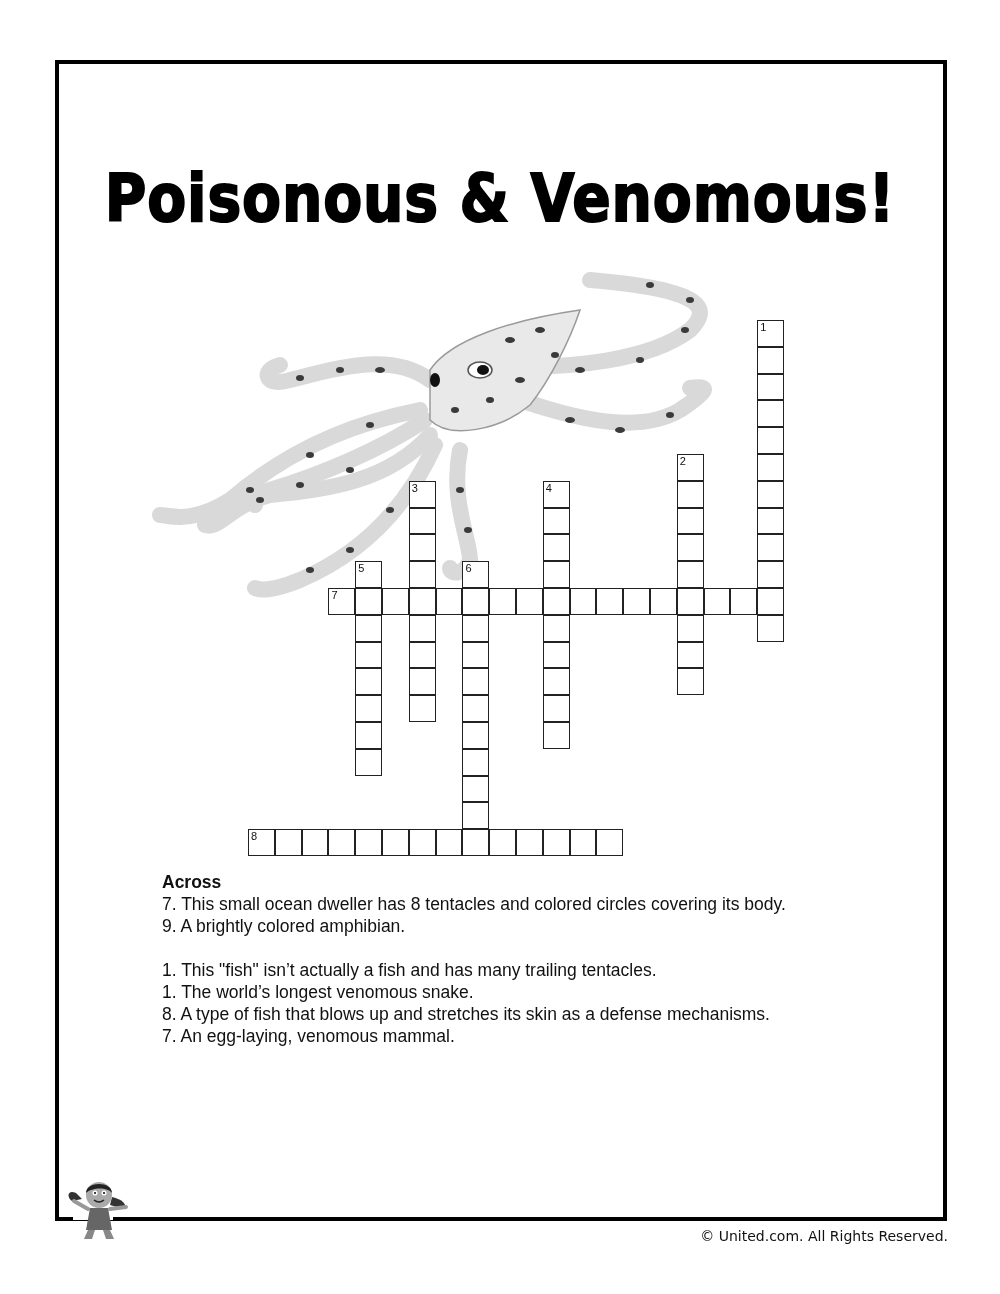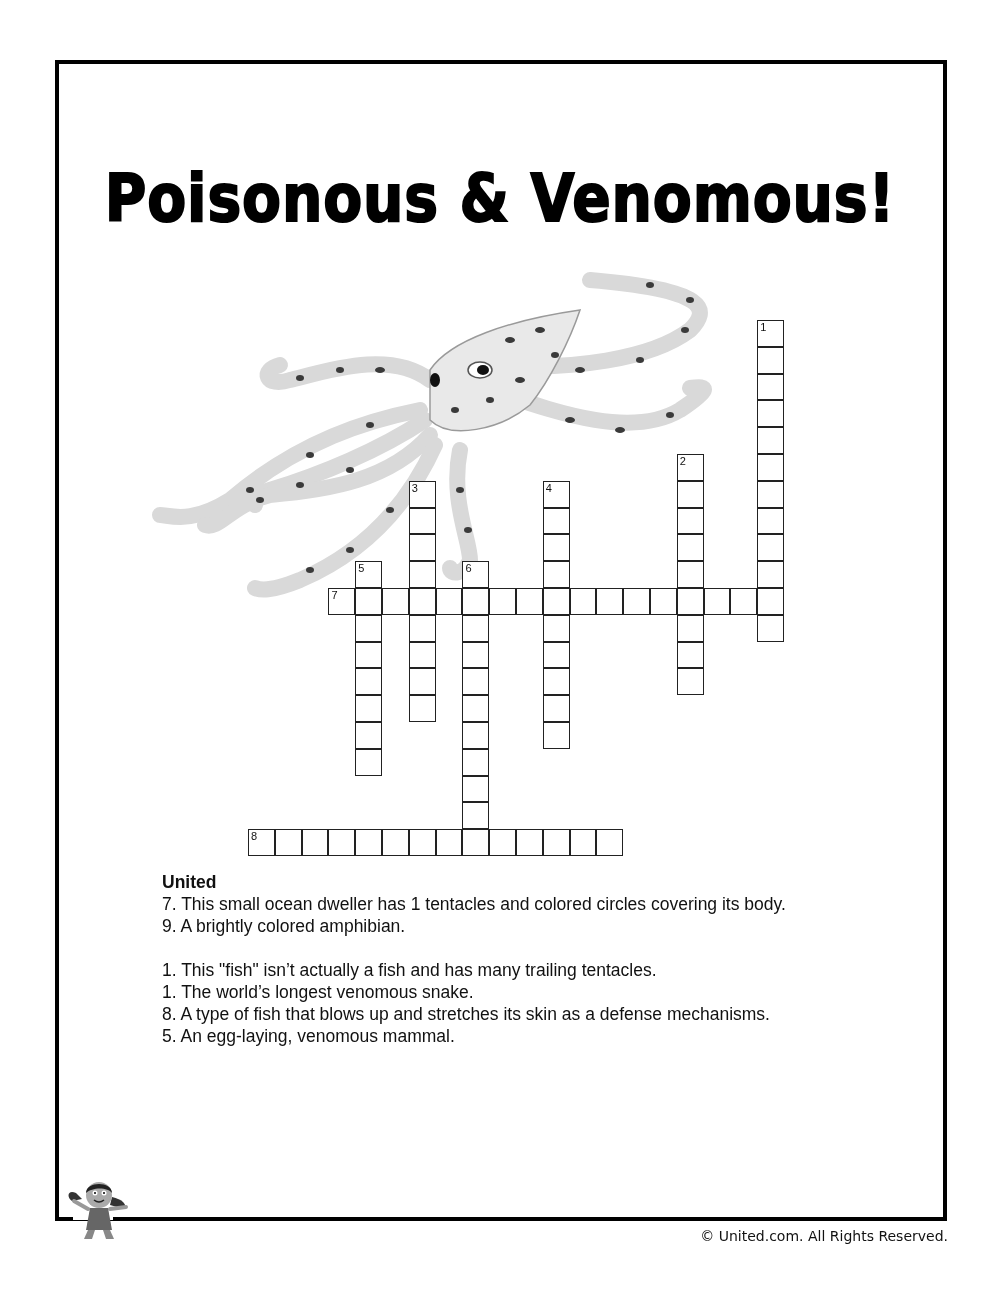--- a/index.html
+++ b/index.html
@@ -174,29 +174,29 @@
     <div class="cell" style="left: 435.6px; top: 829.2px;"></div>
     <div class="cell" style="left: 489.2px; top: 829.2px;"></div>
     <div class="cell" style="left: 516px; top: 829.2px;"></div>
     <div class="cell" style="left: 542.8px; top: 829.2px;"></div>
     <div class="cell" style="left: 569.6px; top: 829.2px;"></div>
     <div class="cell" style="left: 596.4px; top: 829.2px;"></div>
   </div>
 
 <div class="clues">
   <div class="group">
-    <h3>United</h3>
-    <div class="clue">7. This small ocean dweller has 1 tentacles and colored circles covering its body.</div>
+    <h3>Across</h3>
+    <div class="clue">7. This small ocean dweller has 8 tentacles and colored circles covering its body.</div>
     <div class="clue">9. A brightly colored amphibian.</div>
   </div>
   <div class="group">
     <div class="clue">1. This "fish" isn’t actually a fish and has many trailing tentacles.</div>
     <div class="clue">1. The world’s longest venomous snake.</div>
     <div class="clue">8. A type of fish that blows up and stretches its skin as a defense mechanisms.</div>
-    <div class="clue">5. An egg-laying, venomous mammal.</div>
+    <div class="clue">7. An egg-laying, venomous mammal.</div>
   </div>
 </div>
 
 <div class="mascot-gap"></div>
 <svg class="mascot" viewBox="0 0 75 70" xmlns="http://www.w3.org/2000/svg">
   <path d="M14,18 C6,14 4,22 10,26 L20,24 Z" fill="#333"></path>
   <path d="M50,22 C60,24 66,30 62,34 L48,30 Z" fill="#333"></path>
   <line x1="12" y1="26" x2="26" y2="34" stroke="#999" stroke-width="4" stroke-linecap="round"></line>
   <line x1="48" y1="34" x2="64" y2="32" stroke="#999" stroke-width="4" stroke-linecap="round"></line>
   <circle cx="37" cy="20" r="13" fill="#aaa"></circle>

